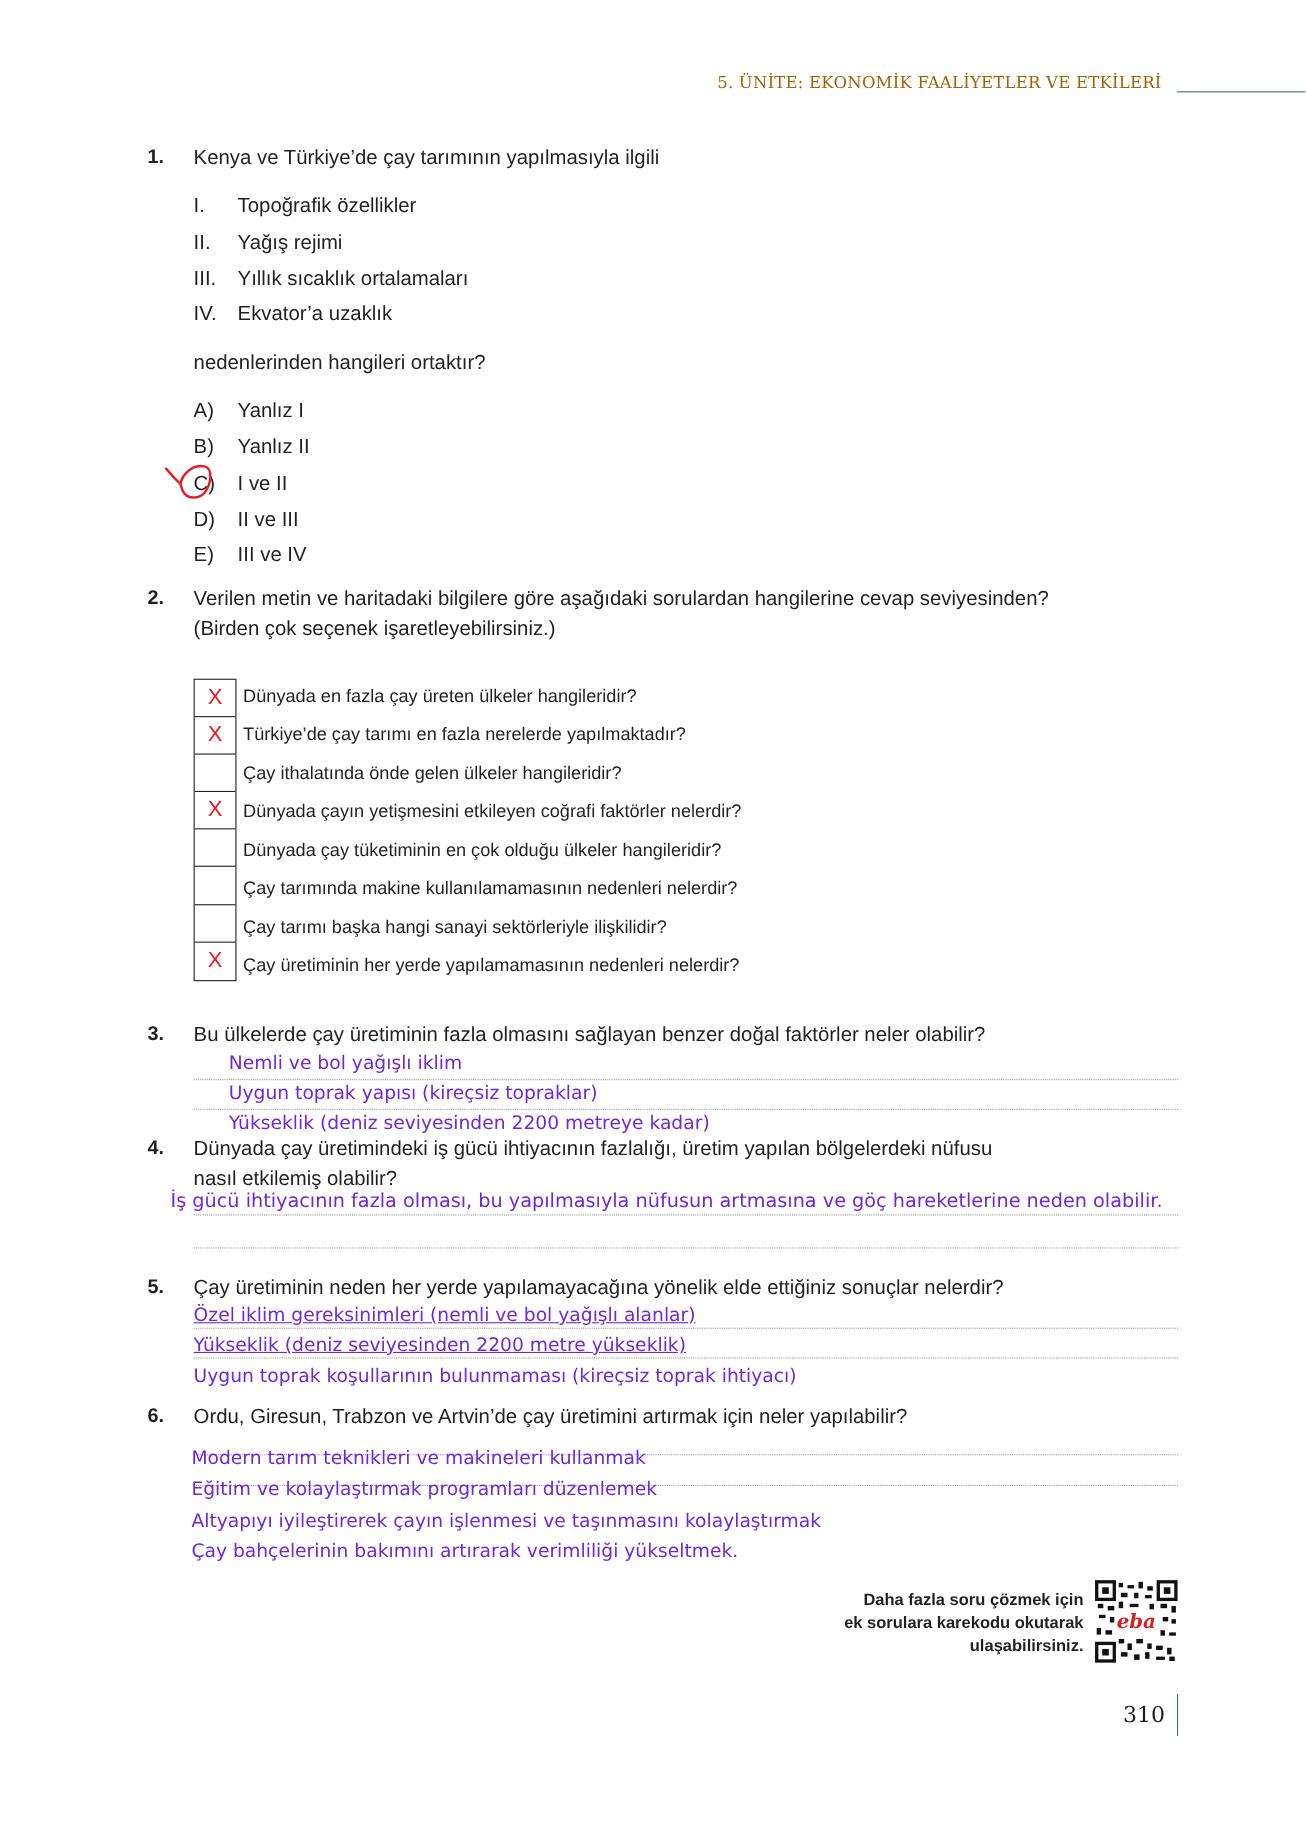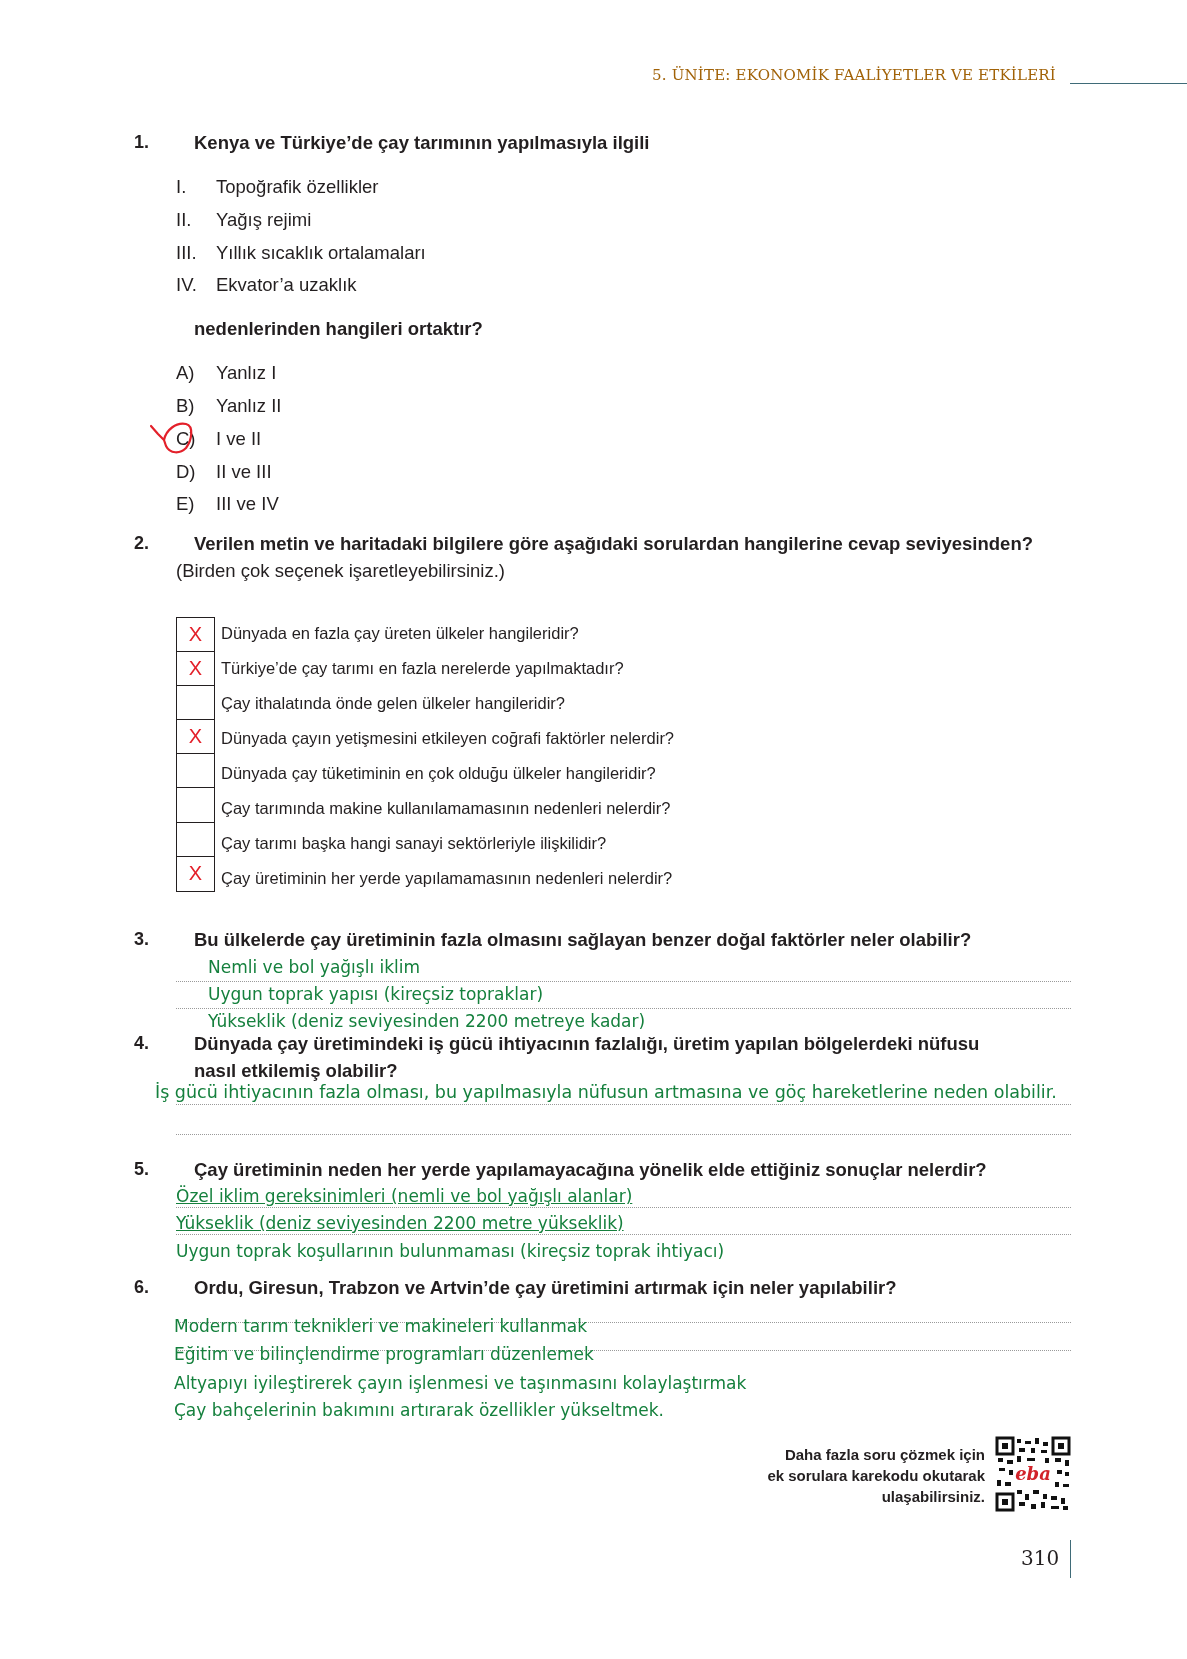--- a/index.html
+++ b/index.html
@@ -2,26 +2,26 @@
 <html><head>
 <meta charset="utf-8">
 <style>
   html, body { margin:0; padding:0; background:#ffffff; }
   body { width:1187px; height:1659px; position:relative; overflow:hidden;
          font-family:"Liberation Sans", sans-serif; color:#231f20; }
   .abs { position:absolute; }
   .header-title { left:652px; top:66px; font-family:"DejaVu Serif", serif; font-size:15px; color:#a16207; letter-spacing:0.2px; white-space:nowrap;text-align:center; }
   .header-rule { left:1070px; top:83px; width:117px; height:1px; background:#3f6b78; }
   .qnum { font-weight:bold; font-size:18px; }
-  .qtext { font-weight:bold; font-size:18.5px; white-space:nowrap;margin-left:18px; }
+  .qtext { font-weight:normal; font-size:18.5px; white-space:nowrap; }
   .qsub { font-size:18.5px; white-space:nowrap; }
   .item { font-size:18.5px; white-space:nowrap; }
   .item .roman { display:inline-block; width:40px; }
   .opt .letter { display:inline-block; width:40px; }
-  .red { color:#15803d; font-family:"DejaVu Sans", sans-serif; font-size:17px; white-space:nowrap; }
+  .red { color:#6d28d9; font-family:"DejaVu Sans", sans-serif; font-size:17px; white-space:nowrap; }
   .dotline { height:0; border-bottom:1.5px dotted #9a9a9a; }
   .cbtable { left:176px; top:617px; width:37px; border:1px solid #231f20; }
   .cbcell { height:34.1px; border-bottom:1px solid #231f20; box-sizing:border-box; color:#e3202a; font-size:20px; display:flex; align-items:center; justify-content:center; font-family:"Liberation Sans", sans-serif; }
   .cbcell:last-child { border-bottom:none; }
   .cbrow-text { left:221px; font-size:16.5px; white-space:nowrap; }
   .qr-text { left:700px; top:1444px; width:285px; text-align:right; font-weight:bold; font-size:15px; line-height:21px; }
   .qr { left:995px; top:1436px; width:76px; height:76px; }
   .page-num { left:1021px; top:1546px; font-family:"DejaVu Serif", serif; font-size:20px; }
   .page-rule { left:1070px; top:1540px; width:1px; height:38px; background:#3f6b78; }
 </style>
@@ -95,23 +95,23 @@
 <div class="abs dotline" style="left:176px; top:1207px; width:895px;"></div>
 <div class="abs red" style="left:176px; top:1213px; text-decoration:underline;">Yükseklik (deniz seviyesinden 2200 metre yükseklik)</div>
 <div class="abs dotline" style="left:176px; top:1234px; width:895px;"></div>
 <div class="abs red" style="left:176px; top:1241px;">Uygun toprak koşullarının bulunmaması (kireçsiz toprak ihtiyacı)</div>
 
 <div class="abs qnum" style="left:134px; top:1277px;">6.</div>
 <div class="abs qtext" style="left:176px; top:1277px;">Ordu, Giresun, Trabzon ve Artvin’de çay üretimini artırmak için neler yapılabilir?</div>
 <div class="abs dotline" style="left:176px; top:1322px; width:895px;"></div>
 <div class="abs red" style="left:174px; top:1316px;">Modern tarım teknikleri ve makineleri kullanmak</div>
 <div class="abs dotline" style="left:176px; top:1350px; width:895px;"></div>
-<div class="abs red" style="left:174px; top:1344px;">Eğitim ve bilinçlendirme programları düzenlemek</div>
+<div class="abs red" style="left:174px; top:1344px;">Eğitim ve kolaylaştırmak programları düzenlemek</div>
 <div class="abs red" style="left:174px; top:1373px;">Altyapıyı iyileştirerek çayın işlenmesi ve taşınmasını kolaylaştırmak</div>
-<div class="abs red" style="left:174px; top:1400px;">Çay bahçelerinin bakımını artırarak özellikler yükseltmek.</div>
+<div class="abs red" style="left:174px; top:1400px;">Çay bahçelerinin bakımını artırarak verimliliği yükseltmek.</div>
 
 <div class="abs qr-text">
   <div>Daha fazla soru çözmek için</div>
   <div>ek sorulara karekodu okutarak</div>
   <div>ulaşabilirsiniz.</div>
 </div>
 <div class="abs qr">
   <svg width="76" height="76" viewBox="0 0 76 76">
     <rect x="0" y="0" width="76" height="76" fill="#fff"></rect>
     <rect x="2" y="2" width="16" height="16" fill="none" stroke="#111" stroke-width="3"></rect>

